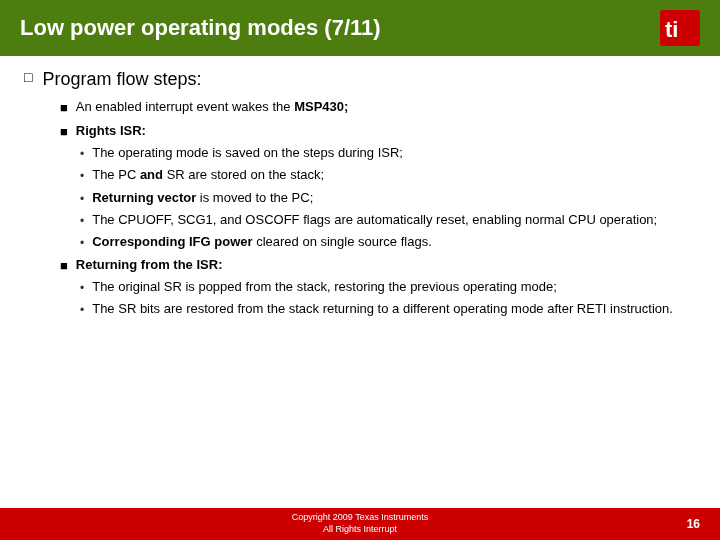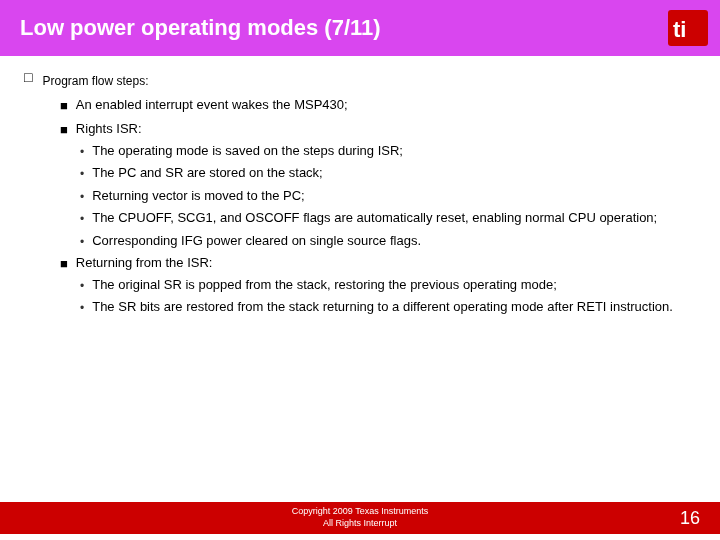--- a/index.html
+++ b/index.html
@@ -5,22 +5,22 @@
     * { margin: 0; padding: 0; box-sizing: border-box; }
     body {
       width: 720px;
       height: 540px;
       font-family: Arial, sans-serif;
       background: #ffffff;
       overflow: hidden;
     }
 
     .header {
-      background: #d946ef;
-      padding: 10px 12px 10px 20px;
+      background: #4d7c0f;
+      padding: 10px 20px 10px 20px;
       display: flex;
       align-items: center;
       justify-content: space-between;
       min-height: 52px;
     }
 
     .header-title {
       color: #ffffff;
       font-size: 22px;
       font-weight: bold;
@@ -89,64 +89,64 @@
       margin-top: 2px;
       flex-shrink: 0;
       color: #333;
     }
 
     .text-block {
       flex: 1;
       text-align: justify;
     }
 
-    b { font-weight: normal; }
+    b { font-weight: bold; }
 
     .footer {
       position: absolute;
-      bottom: 6px;
+      bottom: 0;
       left: 0;
       right: 0;
       background: #cc0000;
       height: 32px;
       display: flex;
       align-items: center;
       justify-content: space-between;
       padding: 0 20px;
     }
 
     .footer-text {
       color: #ffffff;
       font-size: 9px;
       text-align: center;
       flex: 1;
       line-height: 1.3;
     }
 
     .footer-page {
       color: #ffffff;
-      font-size: 18px;
-      font-weight: normal;
+      font-size: 12px;
+      font-weight: bold;
     }
   </style>
 </head>
 <body>
 
 <div class="header">
   <span class="header-title">Low power operating modes (7/11)</span>
   <svg class="ti-logo" viewBox="0 0 40 36" fill="none" xmlns="http://www.w3.org/2000/svg">
     <rect width="40" height="36" rx="3" fill="#cc0000"></rect>
     <text x="5" y="27" font-size="22" font-weight="bold" fill="white" font-family="Arial">ti</text>
   </svg>
 </div>
 
 <div class="content">
   <div class="main-item" style="margin-bottom:6px;">
     <span class="main-bullet">□</span>
-    <span style="font-size:12px; font-weight:normal;margin-top:7px;">Program flow steps:</span>
+    <span style="font-size:18px; font-weight:normal;">Program flow steps:</span>
   </div>
 
   <div class="sub-list" style="margin-left:36px; margin-bottom:4px;">
     <div class="sub-item">
       <span class="sub-bullet">■</span>
       <span class="text-block">An enabled interrupt event wakes the <b>MSP430;</b></span>
     </div>
   </div>
 
   <div class="sub-list" style="margin-left:36px; margin-bottom:2px;">

